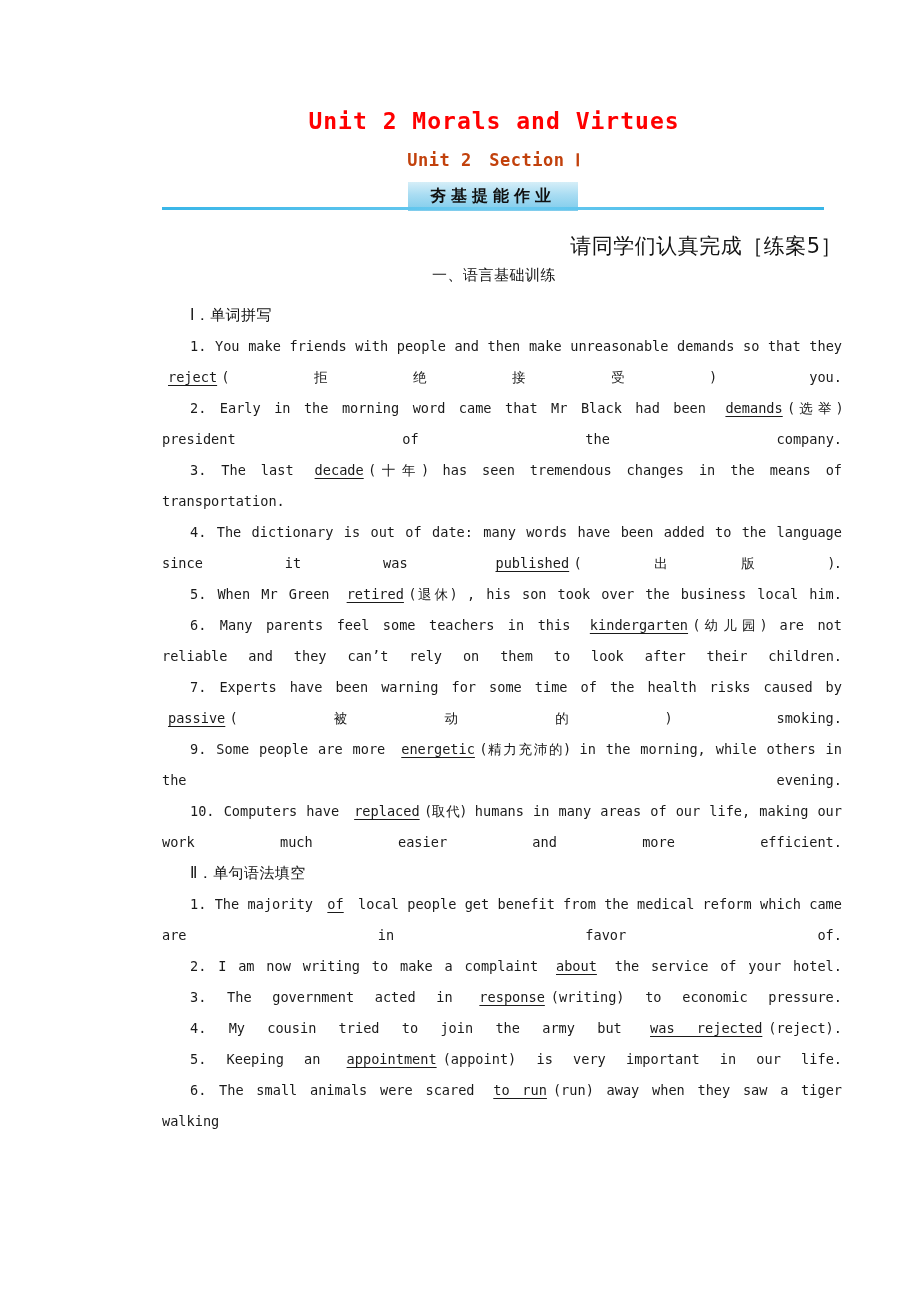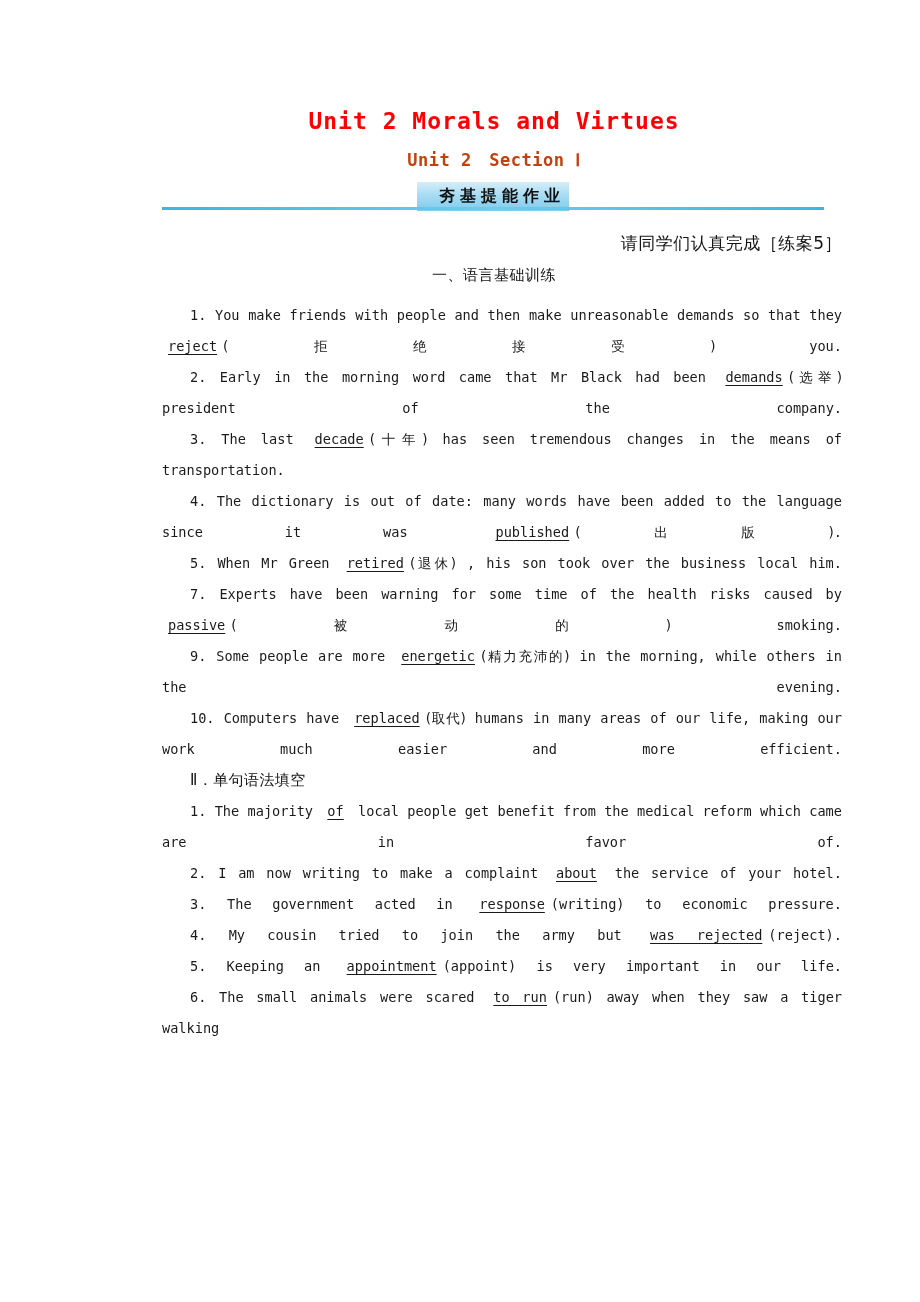--- a/index.html
+++ b/index.html
@@ -59,21 +59,21 @@
     left: 128px;
     top: 182px;
     width: 662px;
     height: 32px;
   }
   .badge {
     position: absolute;
     left: 50%;
     transform: translateX(-50%);
     top: 0;
-    padding: 3px 4px 4px 22px;
+    padding: 3px 22px 4px 22px;
     background: linear-gradient(180deg, #d5eef8 0%, #a8dcf2 45%, #7fccec 100%);
     font-family: "DejaVu Sans", "Liberation Sans", sans-serif;
     font-size: 16px;
     font-weight: bold;
     letter-spacing: 5px;
     color: #101010;
     white-space: nowrap;
     line-height: 1.35;
   }
   .rule {
@@ -83,21 +83,21 @@
     width: 662px;
     height: 3px;
     background: linear-gradient(90deg, #39b6e8 0%, #6ecbf0 50%, #39b6e8 100%);
   }
 
   .note-line {
     position: absolute;
     right: 112px;
     top: 232px;
     font-family: "DejaVu Sans", "Liberation Sans", sans-serif;
-    font-size: 17px;
+    font-size: 21px;
     color: #141414;
     letter-spacing: 0.5px;
     white-space: nowrap;
   }
 
   .part-heading {
     position: absolute;
     left: 0;
     top: 266px;
     width: 920px;
@@ -165,25 +165,27 @@
   <div class="badge-wrap">
     <div class="badge">夯基提能作业</div>
   </div>
   <div class="rule"></div>
 
   <div class="note-line">请同学们认真完成［练案5］</div>
 
   <div class="part-heading">一、语言基础训练</div>
 
   <div class="content">
+      <div class="sub-heading">Ⅰ．单词拼写</div>
       <p class="q justify-all"><span>1. </span><span>You make friends with people and then make unreasonable demands so that they</span> <span class="blank">reject</span><span class="cn">(拒绝接受)</span><span> you.</span></p>
       <p class="q justify-all"><span>2. </span><span>Early in the morning word came that Mr Black had been</span> <span class="blank">demands</span><span class="cn">(选举)</span><span> president of the company.</span></p>
       <p class="q justify-all"><span>3. </span><span>The last</span> <span class="blank">decade</span><span class="cn">(十年)</span><span> has seen tremendous changes in the means of transportation.</span></p>
       <p class="q justify-all"><span>4. </span><span>The dictionary is out of date: many words have been added to the language since it was</span> <span class="blank">published</span><span class="cn">(出版)</span><span>.</span></p>
       <p class="q justify-all"><span>5. </span><span>When Mr Green</span> <span class="blank">retired</span><span class="cn">(退休)</span><span> , his son took over the business local him.</span></p>
+      <p class="q justify-all"><span>6. </span><span>Many parents feel some teachers in this</span> <span class="blank">kindergarten</span><span class="cn">(幼儿园)</span><span> are not reliable and they can’t rely on them to look after their children.</span></p>
       <p class="q justify-all"><span>7. </span><span>Experts have been warning for some time of the health risks caused by</span> <span class="blank">passive</span><span class="cn">(被动的)</span><span> smoking.</span></p>
       <p class="q justify-all"><span>9. </span><span>Some people are more</span> <span class="blank">energetic</span><span class="cn">(精力充沛的)</span><span> in the morning, while others in the evening.</span></p>
       <p class="q justify-all"><span>10. </span><span>Computers have</span> <span class="blank">replaced</span><span class="cn">(取代)</span><span> humans in many areas of our life, making our work much easier and more efficient.</span></p>
       <div class="sub-heading">Ⅱ．单句语法填空</div>
       <p class="q justify-all"><span>1. </span><span>The majority</span> <span class="blank">of</span><span> local people get benefit from the medical reform which came are in favor of.</span></p>
       <p class="q justify-all"><span>2. </span><span>I am now writing to make a complaint</span> <span class="blank">about</span><span> the service of your hotel.</span></p>
       <p class="q justify-all"><span>3. </span><span>The government acted in</span> <span class="blank">response</span><span class="">(writing)</span><span> to economic pressure.</span></p>
       <p class="q justify-all"><span>4. </span><span>My cousin tried to join the army but</span> <span class="blank">was rejected</span><span class="">(reject)</span><span>.</span></p>
       <p class="q justify-all"><span>5. </span><span>Keeping an</span> <span class="blank">appointment</span><span class="">(appoint)</span><span> is very important in our life.</span></p>
       <p class="q"><span>6. </span><span>The small animals were scared</span> <span class="blank">to run</span><span class="">(run)</span><span> away when they saw a tiger walking</span></p>

